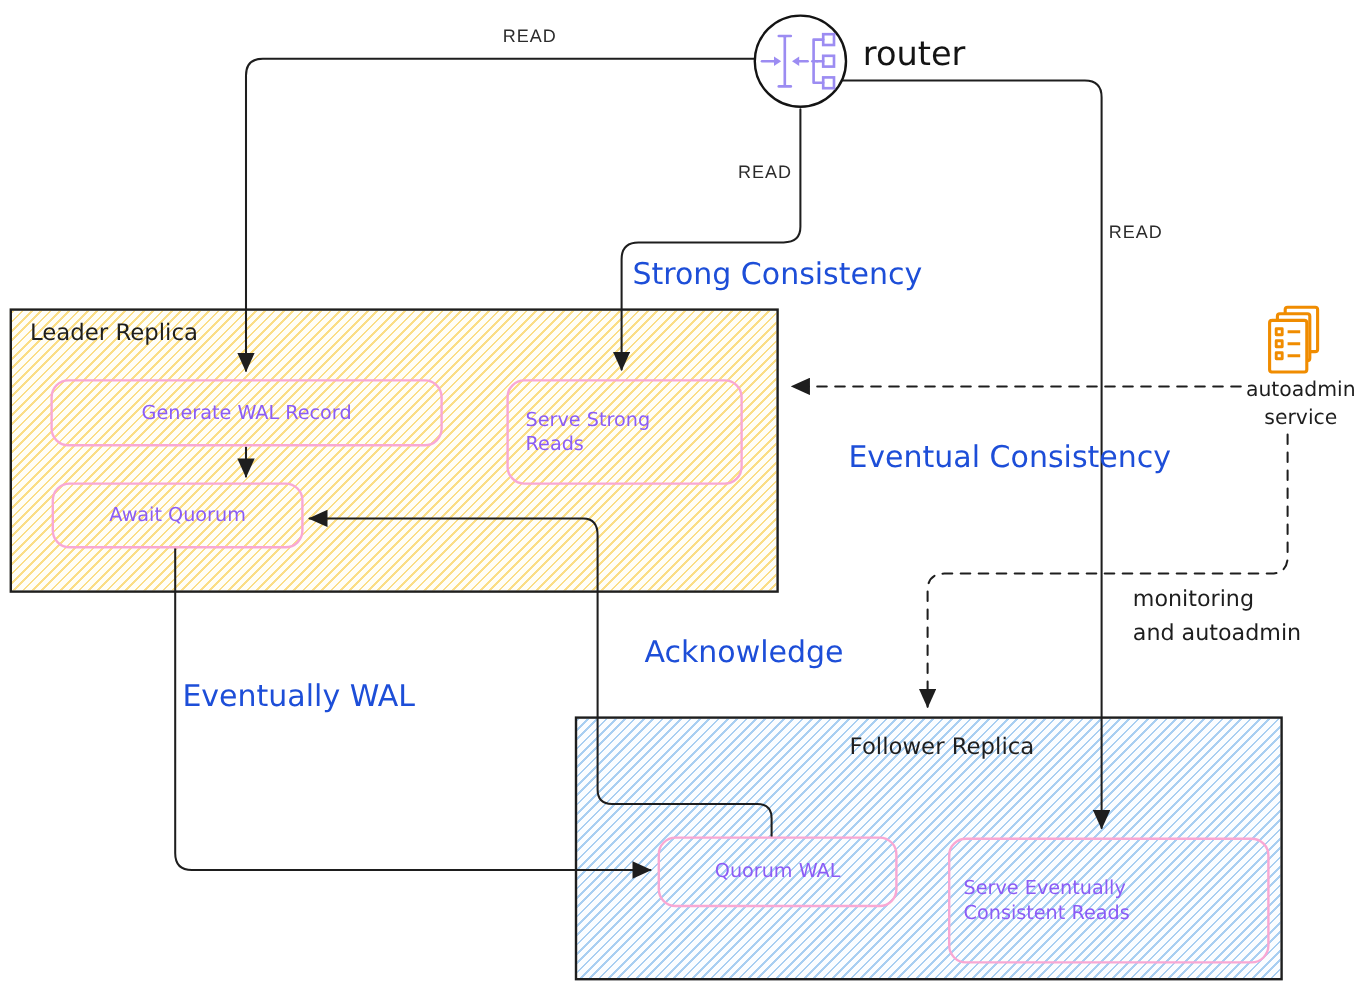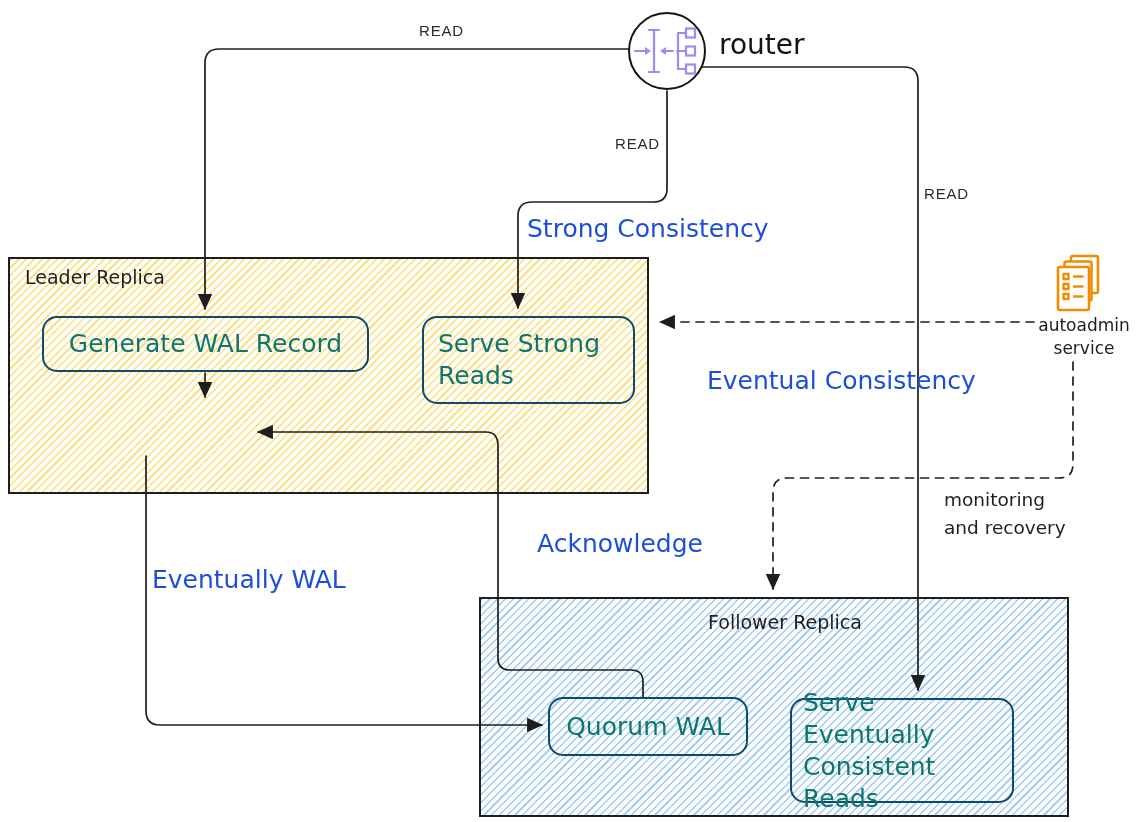--- a/index.html
+++ b/index.html
@@ -5,22 +5,22 @@
   html,body{margin:0;padding:0;background:#ffffff;}
   .canvas{position:relative;width:1141px;height:822px;background:#ffffff;overflow:hidden;
           font-family:"DejaVu Sans",sans-serif;color:#1e1e1e;}
   .overlay{position:absolute;left:0;top:0;width:1141px;height:822px;pointer-events:none;}
   .bigbox{position:absolute;box-sizing:border-box;border:2px solid #1e1e1e;}
   .hatch-yellow{background-color:#fffef7;
     background-image:repeating-linear-gradient(135deg, rgba(250,216,115,.85) 0 1.6px, transparent 1.6px 5.5px);}
   .hatch-blue{background-color:#fbfdff;
     background-image:repeating-linear-gradient(135deg, rgba(148,195,238,.8) 0 1.6px, transparent 1.6px 5.5px);}
   .group-title{position:absolute;font-size:19px;color:#1e1e1e;}
-  .node{position:absolute;box-sizing:border-box;border:2px solid #0c4a6e;border-radius:15px;
-        display:flex;align-items:center;font-size:25px;line-height:1.28;color:#0f766e;
+  .node{position:absolute;box-sizing:border-box;border:2px solid #f9a8d4;border-radius:15px;
+        display:flex;align-items:center;font-size:16px;line-height:1.28;color:#8b5cf6;
         background:transparent;white-space:pre-line;}
   .node.center{justify-content:center;}
   .node.left{justify-content:flex-start;}
   .label{position:absolute;font-size:25px;color:#1d4ed8;white-space:pre-line;}
   .tech{position:absolute;font-family:"Liberation Sans",sans-serif;font-size:15px;
         letter-spacing:.8px;color:#2b2b2b;}
   .router-circle{position:absolute;left:628px;top:12px;width:78px;height:78px;border-radius:50%;
         border:2.4px solid #141414;background:#ffffff;box-sizing:border-box;}
   .router-label{position:absolute;left:719px;top:28px;font-size:28px;color:#141414;}
   .service-label{position:absolute;left:1028px;top:314px;width:112px;text-align:center;
@@ -69,24 +69,25 @@
       <rect x="54" y="30.5" width="9" height="9"></rect>
       <rect x="54" y="48.5" width="9" height="9"></rect>
     </g>
   </svg>
   <div class="router-label">router</div>
 
   <div class="group-title" style="left:25px;top:266px;">Leader Replica</div>
   <div class="group-title" style="left:708px;top:611px;">Follower Replica</div>
 
   <div class="node center" style="left:42px;top:316px;width:327px;height:56px;">Generate WAL Record</div>
-  <div class="node left" style="left:422px;top:316px;width:213px;height:88px;padding-left:14px;">Serve Strong
+  <div class="node center" style="left:43px;top:402px;width:210px;height:55px;">Await Quorum</div>
+  <div class="node left" style="left:422px;top:316px;width:197px;height:88px;padding-left:14px;">Serve Strong
 Reads</div>
   <div class="node center" style="left:548px;top:697px;width:200px;height:59px;">Quorum WAL</div>
-  <div class="node left" style="left:790px;top:698px;width:224px;height:105px;padding-left:11px;">Serve Eventually
+  <div class="node left" style="left:790px;top:698px;width:268px;height:105px;padding-left:11px;">Serve Eventually
 Consistent Reads</div>
 
   <svg style="position:absolute;left:1054px;top:254px;" width="56" height="60" viewBox="0 0 56 60">
     <g fill="#ffffff" stroke="#f08c00" stroke-width="2.6" stroke-linejoin="round">
       <rect x="17" y="2" width="27" height="37" rx="2"></rect>
       <rect x="10.5" y="7.5" width="27" height="39" rx="2"></rect>
       <rect x="4" y="13" width="31" height="43" rx="2"></rect>
       <g stroke-width="2.4">
         <rect x="9.5" y="20" width="5" height="5"></rect>
         <line x1="19" y1="22.5" x2="29.5" y2="22.5"></line>
@@ -101,15 +102,15 @@
 service</div>
 
   <div class="tech" style="left:419px;top:22px;">READ</div>
   <div class="tech" style="left:615px;top:135px;">READ</div>
   <div class="tech" style="left:924px;top:185px;">READ</div>
   <div class="label" style="left:527px;top:214px;">Strong Consistency</div>
   <div class="label" style="left:707px;top:366px;">Eventual Consistency</div>
   <div class="label" style="left:505px;top:529px;margin-left:32px;">Acknowledge</div>
   <div class="label" style="left:152px;top:565px;">Eventually WAL</div>
   <div class="mon-label">monitoring
-and recovery</div>
+and autoadmin</div>
 
 </div>
 
 </body></html>

